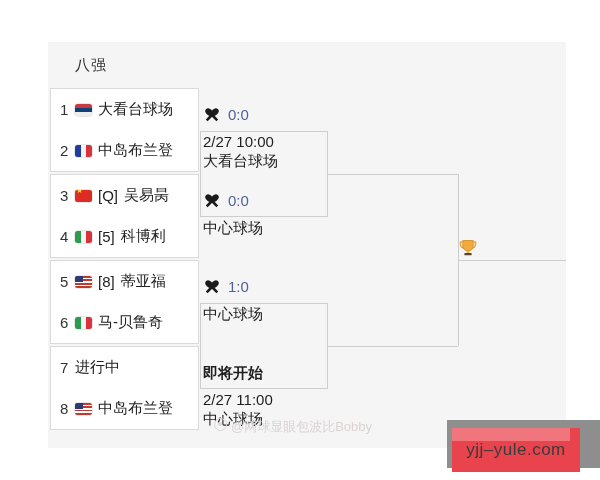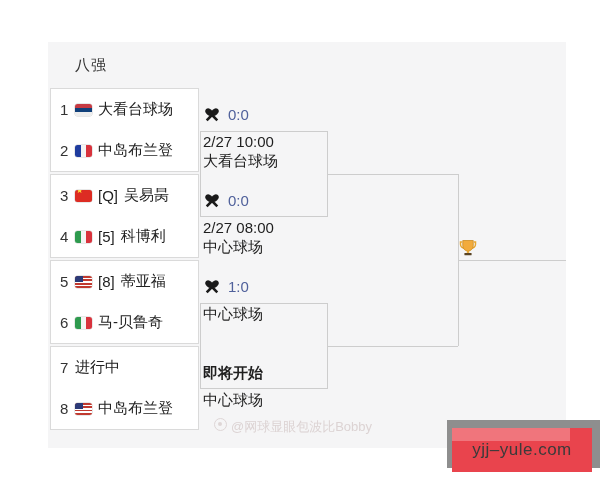--- a/index.html
+++ b/index.html
@@ -52,21 +52,21 @@
   .detail{font-size:15px;line-height:19px;color:#1e1e1e;white-space:nowrap;}
   .racket-icon{width:18px;height:18px;display:inline-block;}
   
   .watermark{display:flex;align-items:flex-start;gap:4px;color:#dcd3d3;font-size:13px;}
   .wm-logo{width:13px;height:13px;border:1.4px solid #ded6d6;border-radius:50%;
     box-sizing:border-box;position:relative;}
   .wm-logo::after{content:"";position:absolute;left:3px;top:3px;width:4px;height:4px;
     border-radius:50%;background:#ded6d6;}
   
   .banner-shadow{left:447px;top:420px;width:153px;height:48px;background:#8e8e8e;}
-  .banner{left:452px;top:428px;width:140px;height:44px;background:#e9444d;
+  .banner{left:452px;top:428px;width:128px;height:44px;background:#e9444d;
     display:flex;align-items:center;justify-content:center;}
   .banner-pink{position:absolute;left:0;top:0;width:118px;height:13px;background:#f0757c;}
   .banner-text{position:relative;font-size:17px;color:#3b3b3b;letter-spacing:0.5px;}
 </style>
 </head>
 <body>
 
 <div>
 
   <div class="abs panel"></div>
@@ -182,21 +182,20 @@
           <g transform="rotate(-45 12 12)">
               <ellipse cx="12" cy="6.5" rx="4.2" ry="5.6" fill="#1a1a1a"></ellipse>
               <line x1="12" y1="12" x2="12" y2="22" stroke="#1a1a1a" stroke-width="3.4"></line>
             </g>
         </svg>
       </span>
       <span class="score">0:0</span>
     </div>
   </div>
   <div class="abs" style="left:203px;top:218px;">
-    <div class="detail">2/27 08:00</div>
     <div class="detail">中心球场</div>
   </div>
 
   <div class="abs" style="left:203px;top:278px;">
     <div class="score-row">
       <span class="racket-icon">
         <svg width="18" height="18" viewBox="0 0 24 24">
           <g transform="rotate(45 12 12)">
               <ellipse cx="12" cy="6.5" rx="4.2" ry="5.6" fill="#1a1a1a"></ellipse>
               <line x1="12" y1="12" x2="12" y2="22" stroke="#1a1a1a" stroke-width="3.4"></line>
@@ -211,20 +210,21 @@
     </div>
   </div>
   <div class="abs" style="left:203px;top:304px;">
     <div class="detail">中心球场</div>
   </div>
 
   <div class="abs" style="left:203px;top:364px;font-weight:bold;">
     <span class="status-text">即将开始</span>
   </div>
   <div class="abs" style="left:203px;top:390px;">
+    <div class="detail">2/27 11:00</div>
     <div class="detail">中心球场</div>
   </div>
 
   <div class="abs watermark" style="left:214px;top:418px;">
     <span class="wm-logo"></span>
     <span>@网球显眼包波比Bobby</span>
   </div>
 
   <div class="abs banner-shadow"></div>
   <div class="abs banner">

